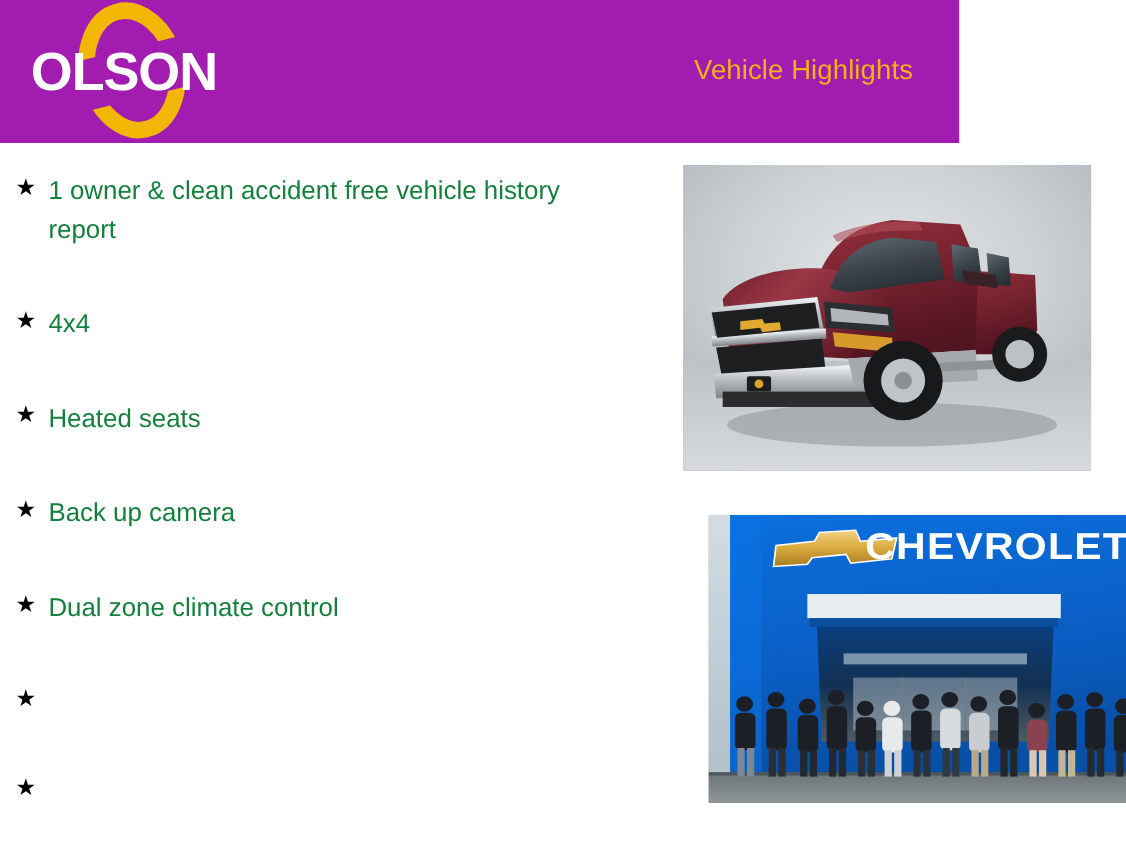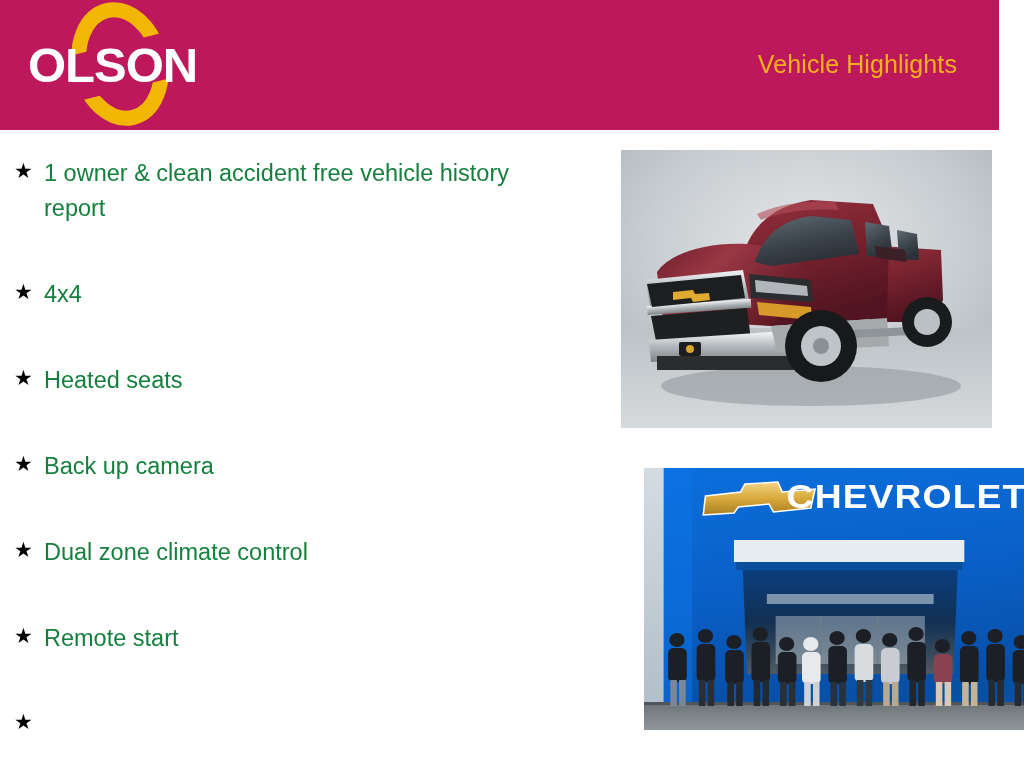--- a/index.html
+++ b/index.html
@@ -13,23 +13,23 @@
     position: relative;
     overflow: hidden;
     font-family: "Liberation Sans", sans-serif;
     color: #000000;
   }
 
   
   .header {
     position: absolute;
     left: 0; top: 0;
-    width: 999px;
+    width: 872px;
     height: 130px;
-    background: #be185d;
+    background: #a21caf;
     overflow: hidden;
   }
 
   .brand-logo {
     position: absolute;
     left: 12px;
     top: 0px;
     width: 210px;
     height: 130px;
   }
@@ -146,21 +146,20 @@
     <span class="highlight-text">Back up camera</span>
   </div>
 
   <div class="highlight-item">
     <span class="bullet-star">★</span>
     <span class="highlight-text">Dual zone climate control</span>
   </div>
 
   <div class="highlight-item">
     <span class="bullet-star">★</span>
-    <span class="highlight-text">Remote start</span>
   </div>
 
   <div class="highlight-item">
     <span class="bullet-star">★</span>
   </div>
 
 </div>
 
 <div class="photo photo-vehicle">
   <svg viewBox="0 0 371 278" xmlns="http://www.w3.org/2000/svg" preserveAspectRatio="none">

